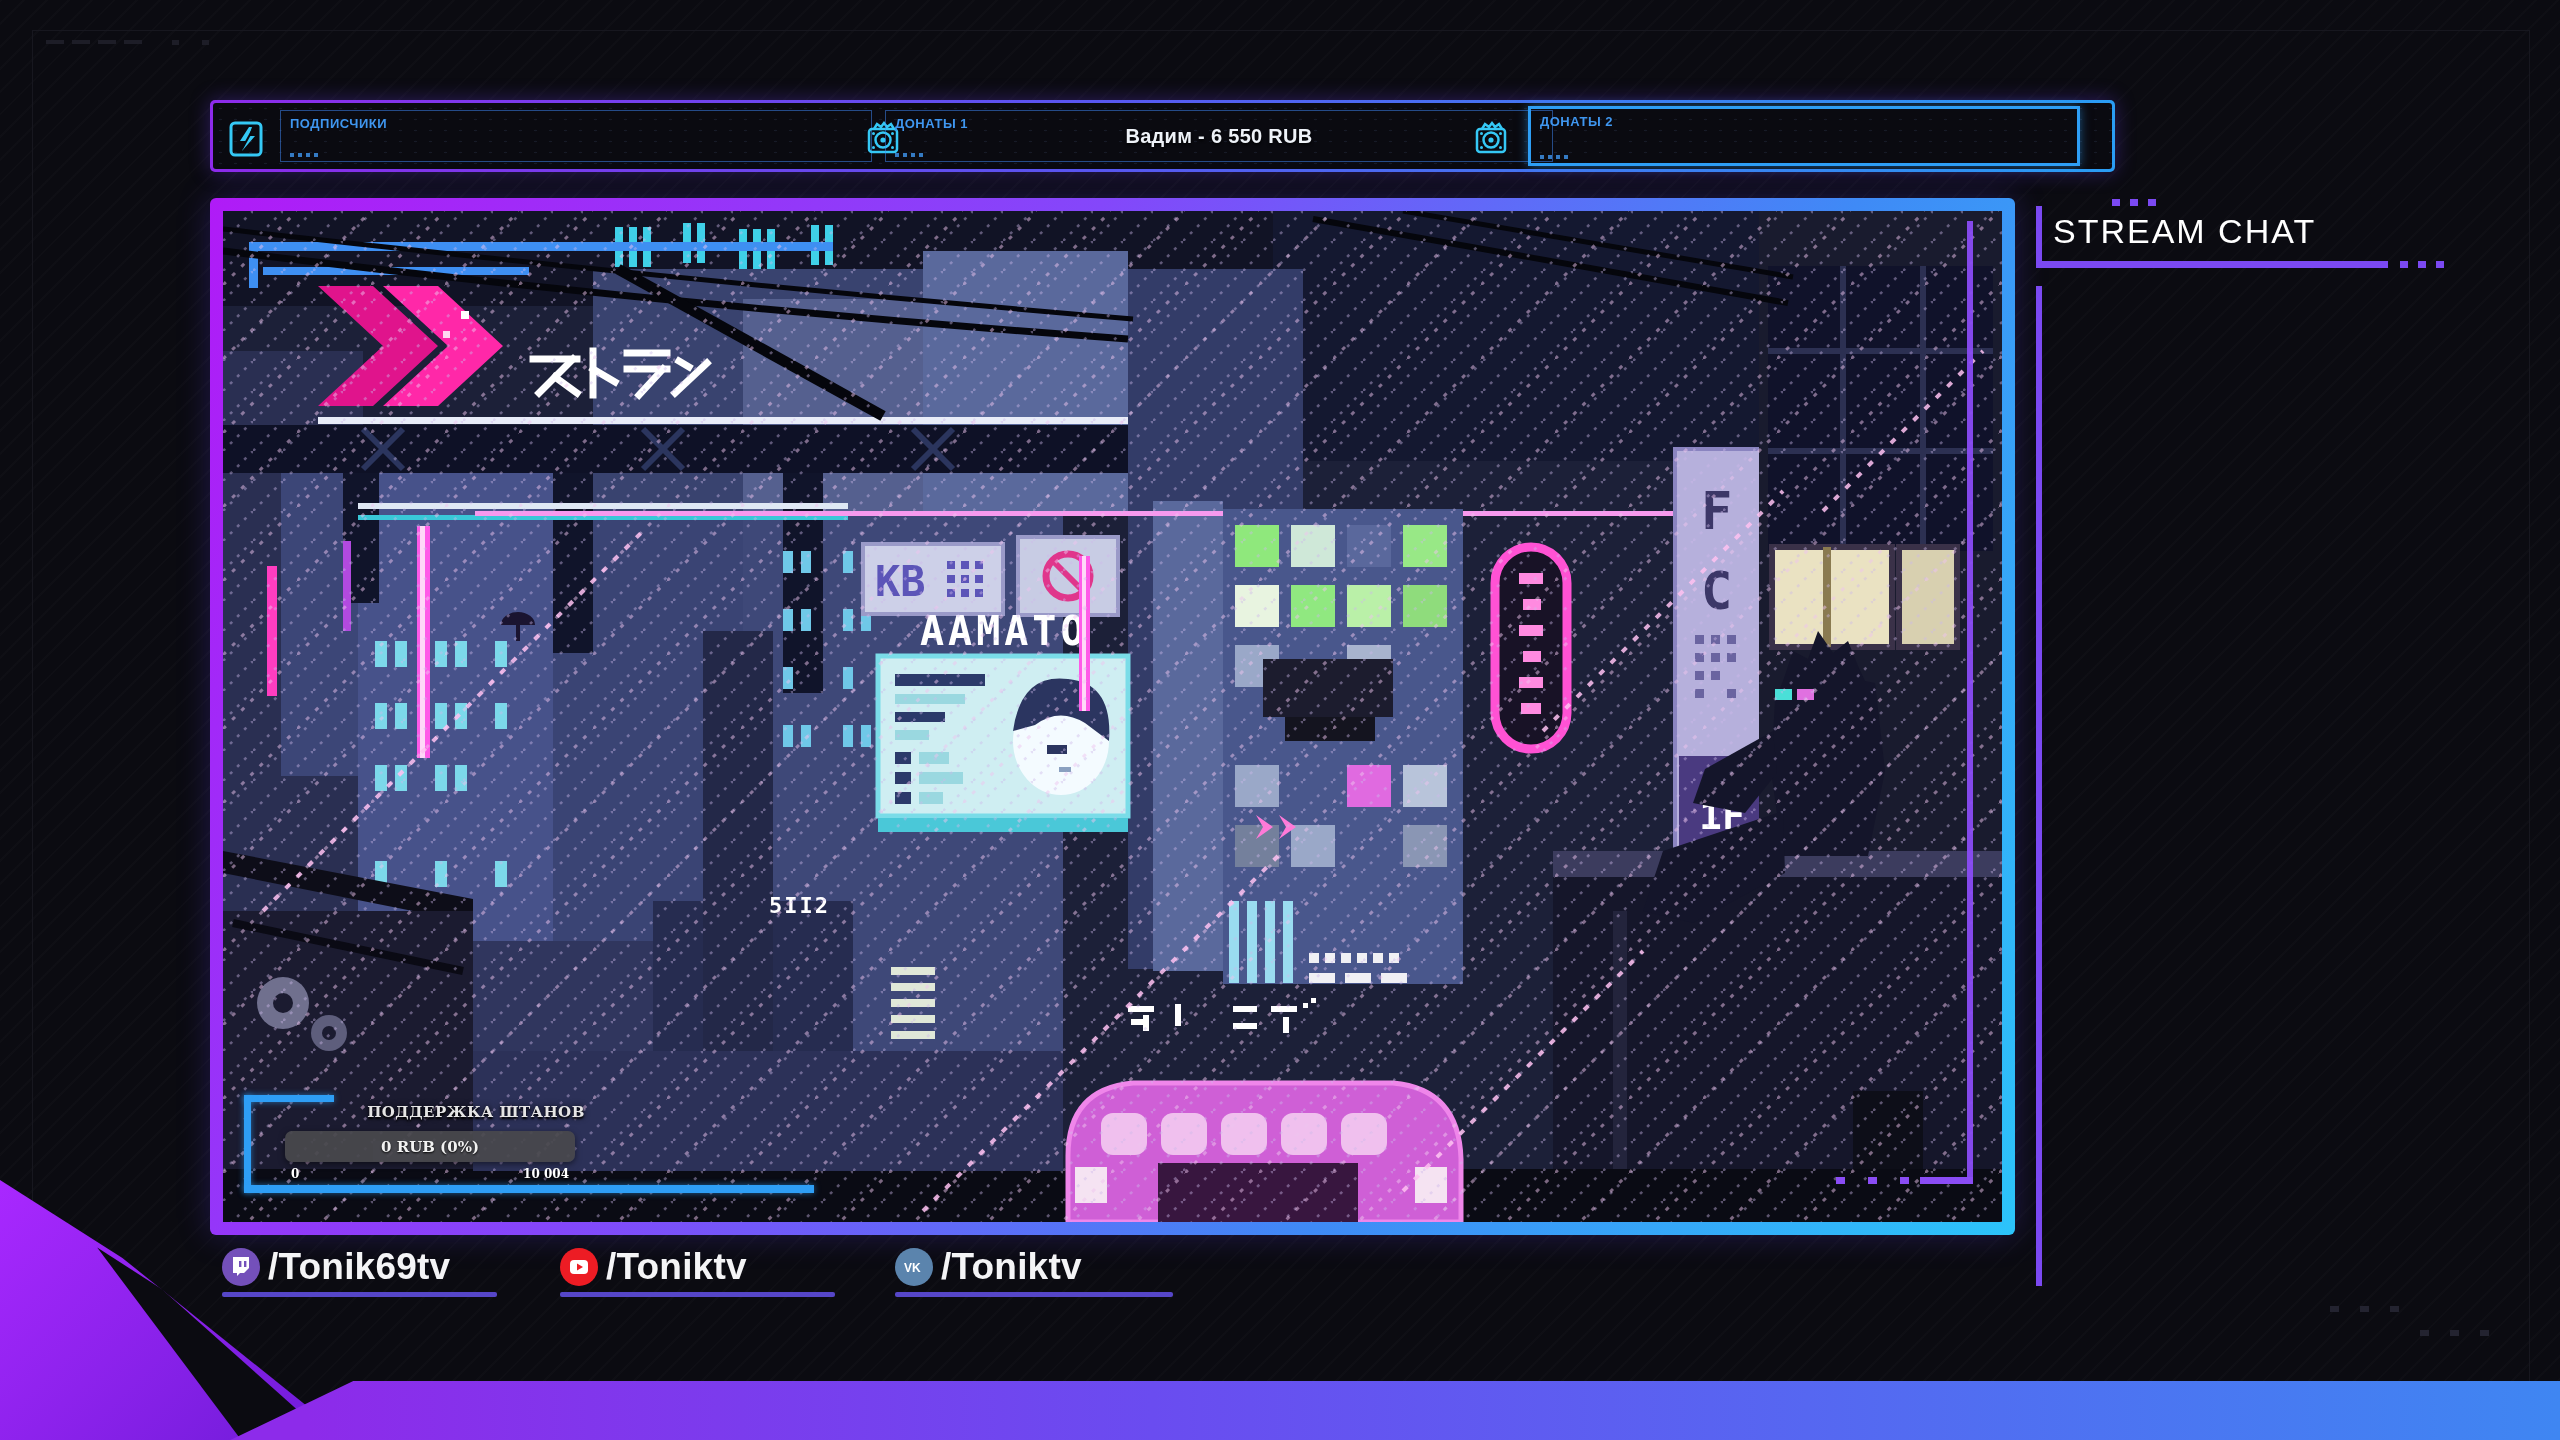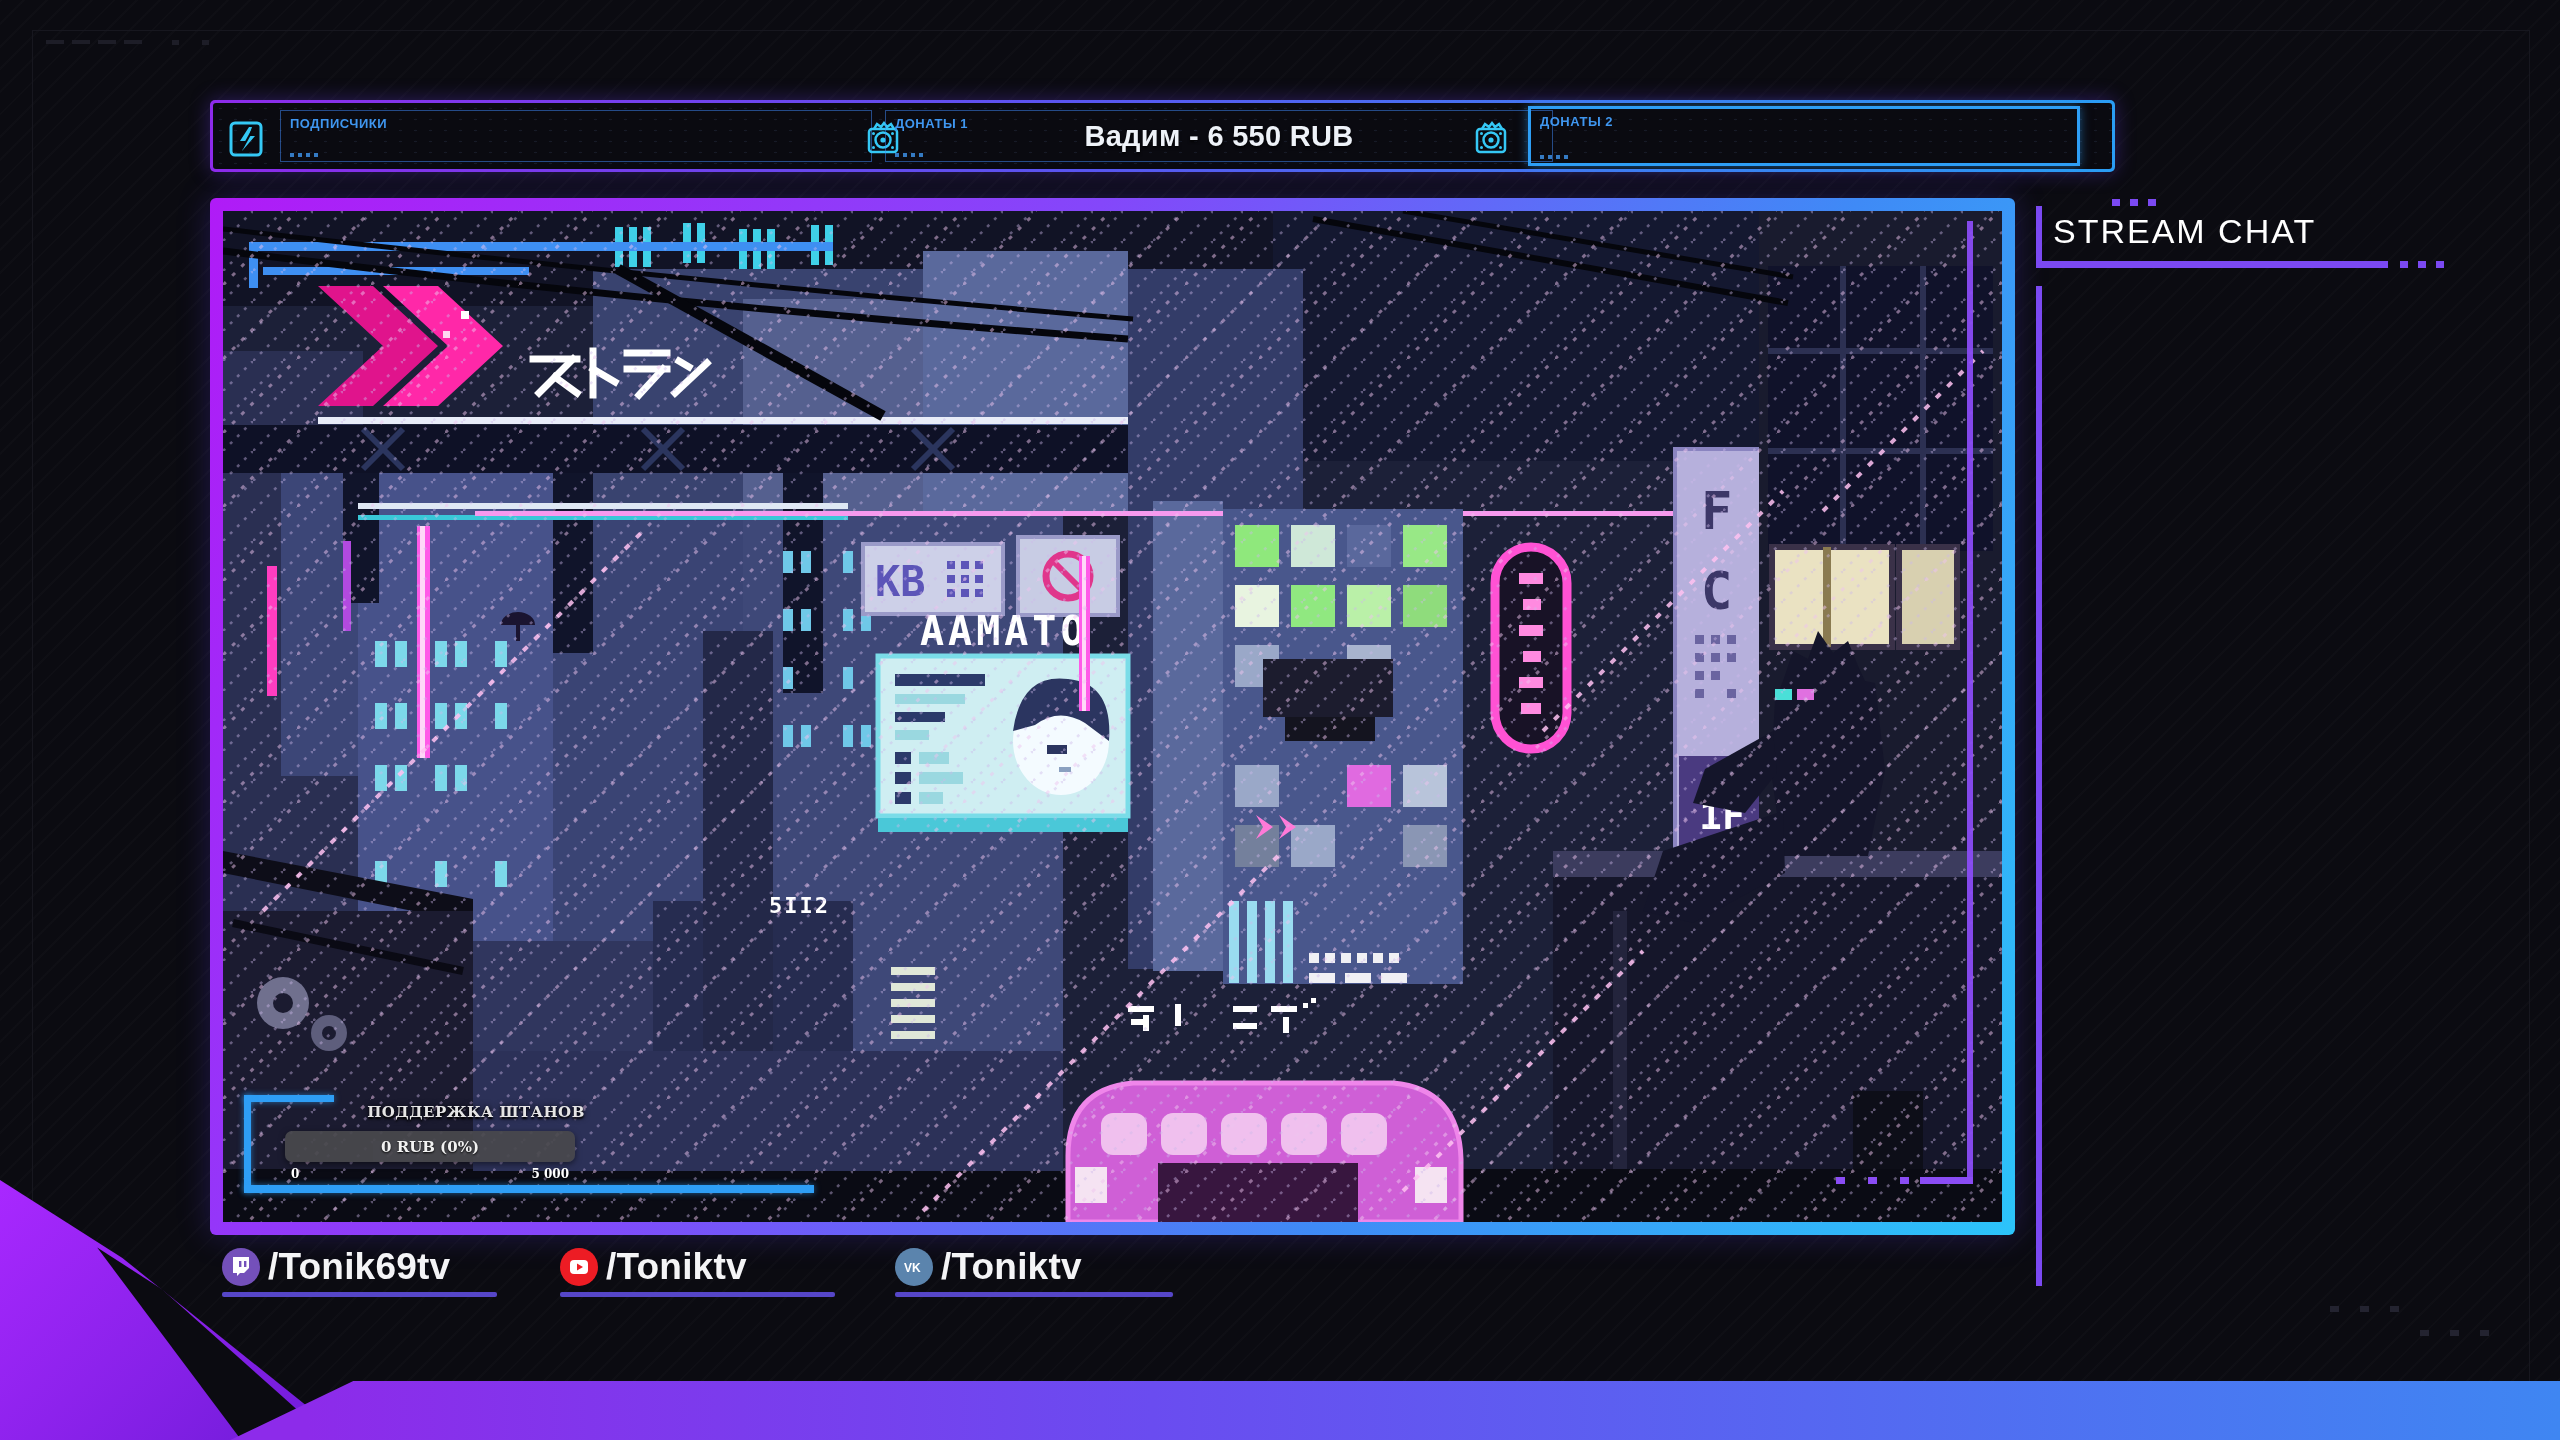--- a/index.html
+++ b/index.html
@@ -30,21 +30,21 @@
     background-color:#0a0a10;
     background-image:radial-gradient(rgba(95,115,160,.16) 1px,transparent 1.4px);
     background-size:15px 11px;
   }
   .sub-box{position:absolute;top:7px;height:52px;border:1px solid rgba(64,140,255,.5);box-sizing:border-box;margin-left:12px;}
   .sub-box .wlabel{position:absolute;left:9px;top:5px;font-size:13px;font-weight:bold;
     color:#3f96ef;letter-spacing:.5px;}
   .sub-box .wdots{position:absolute;left:9px;bottom:4px;width:30px;height:4px;
     background:repeating-linear-gradient(90deg,#3f96ef 0 4px,transparent 4px 8px);opacity:.8;}
   .wvalue{position:absolute;left:0;right:0;top:0;bottom:0;display:flex;align-items:center;justify-content:center;
-    color:#eef2f8;font-size:29px;font-weight:bold;letter-spacing:.3px;
+    color:#eef2f8;font-size:20px;font-weight:bold;letter-spacing:.3px;
     text-shadow:0 2px 3px rgba(0,0,0,.8);}
   .box1{left:55px;width:592px;}
   .box2{left:660px;width:668px;text-align:center;}
   .box3{left:1303px;width:552px;top:3px;height:60px;border:3px solid #2e9ef5;
     box-shadow:0 0 10px rgba(46,158,245,.5);}
   .bar-icon{position:absolute;top:15px;}
   
   .video-frame{
     left:210px;top:198px;width:1805px;height:1037px;box-sizing:border-box;
     background:linear-gradient(118deg,#b01bf7,#8447fa 38%,#3f8af6 70%,#2cc4fa 100%);
@@ -496,21 +496,21 @@
 
   <div class="abs goal-brk gb-top"></div>
   <div class="abs goal-brk gb-left"></div>
   <div class="abs goal-brk gb-bottom"></div>
   <div class="abs goal-title">ПОДДЕРЖКА ШТАНОВ</div>
   <div class="abs goal-bar">
     <span>0 RUB (0%)</span>
   </div>
   <div class="abs goal-scale">
     <span>0</span>
-    <span>5 000</span>
+    <span>10 004</span>
   </div>
 
   </div>
 </div>
 
 <div class="abs chat-title">STREAM CHAT</div>
 <div class="abs chat-brk cb-v"></div>
 <div class="abs chat-brk cb-u"></div>
 <div class="abs cb-dot" style="left:2400px;top:261px;"></div>
 <div class="abs cb-dot" style="left:2418px;top:261px;"></div>

